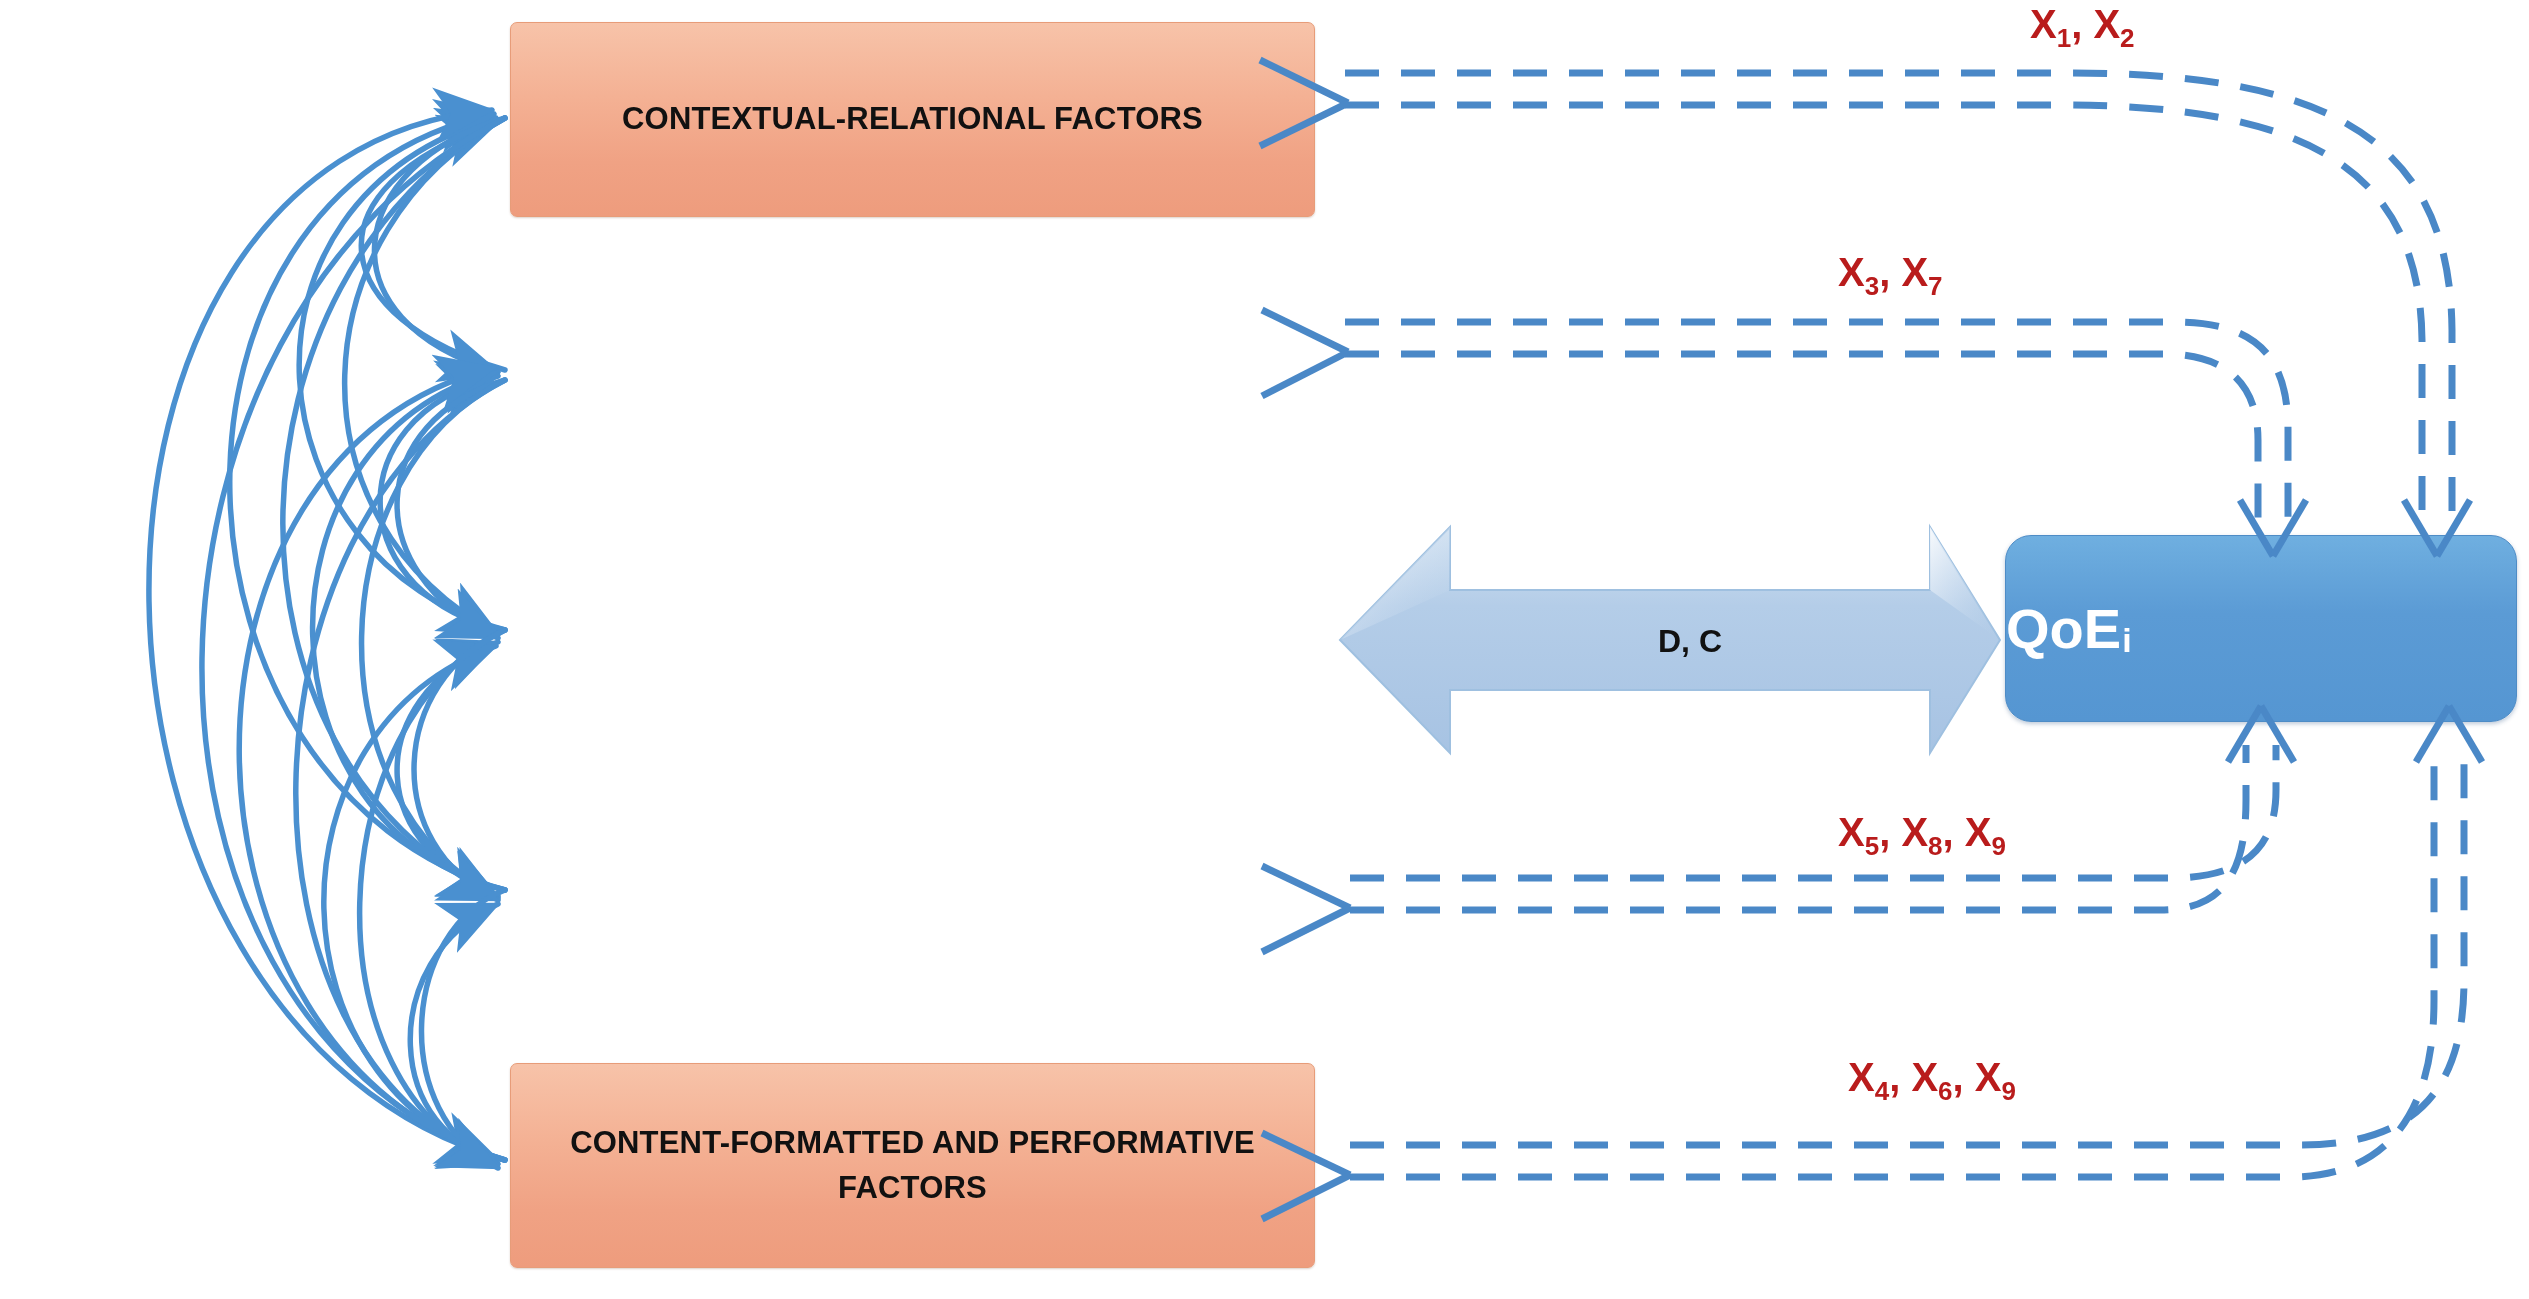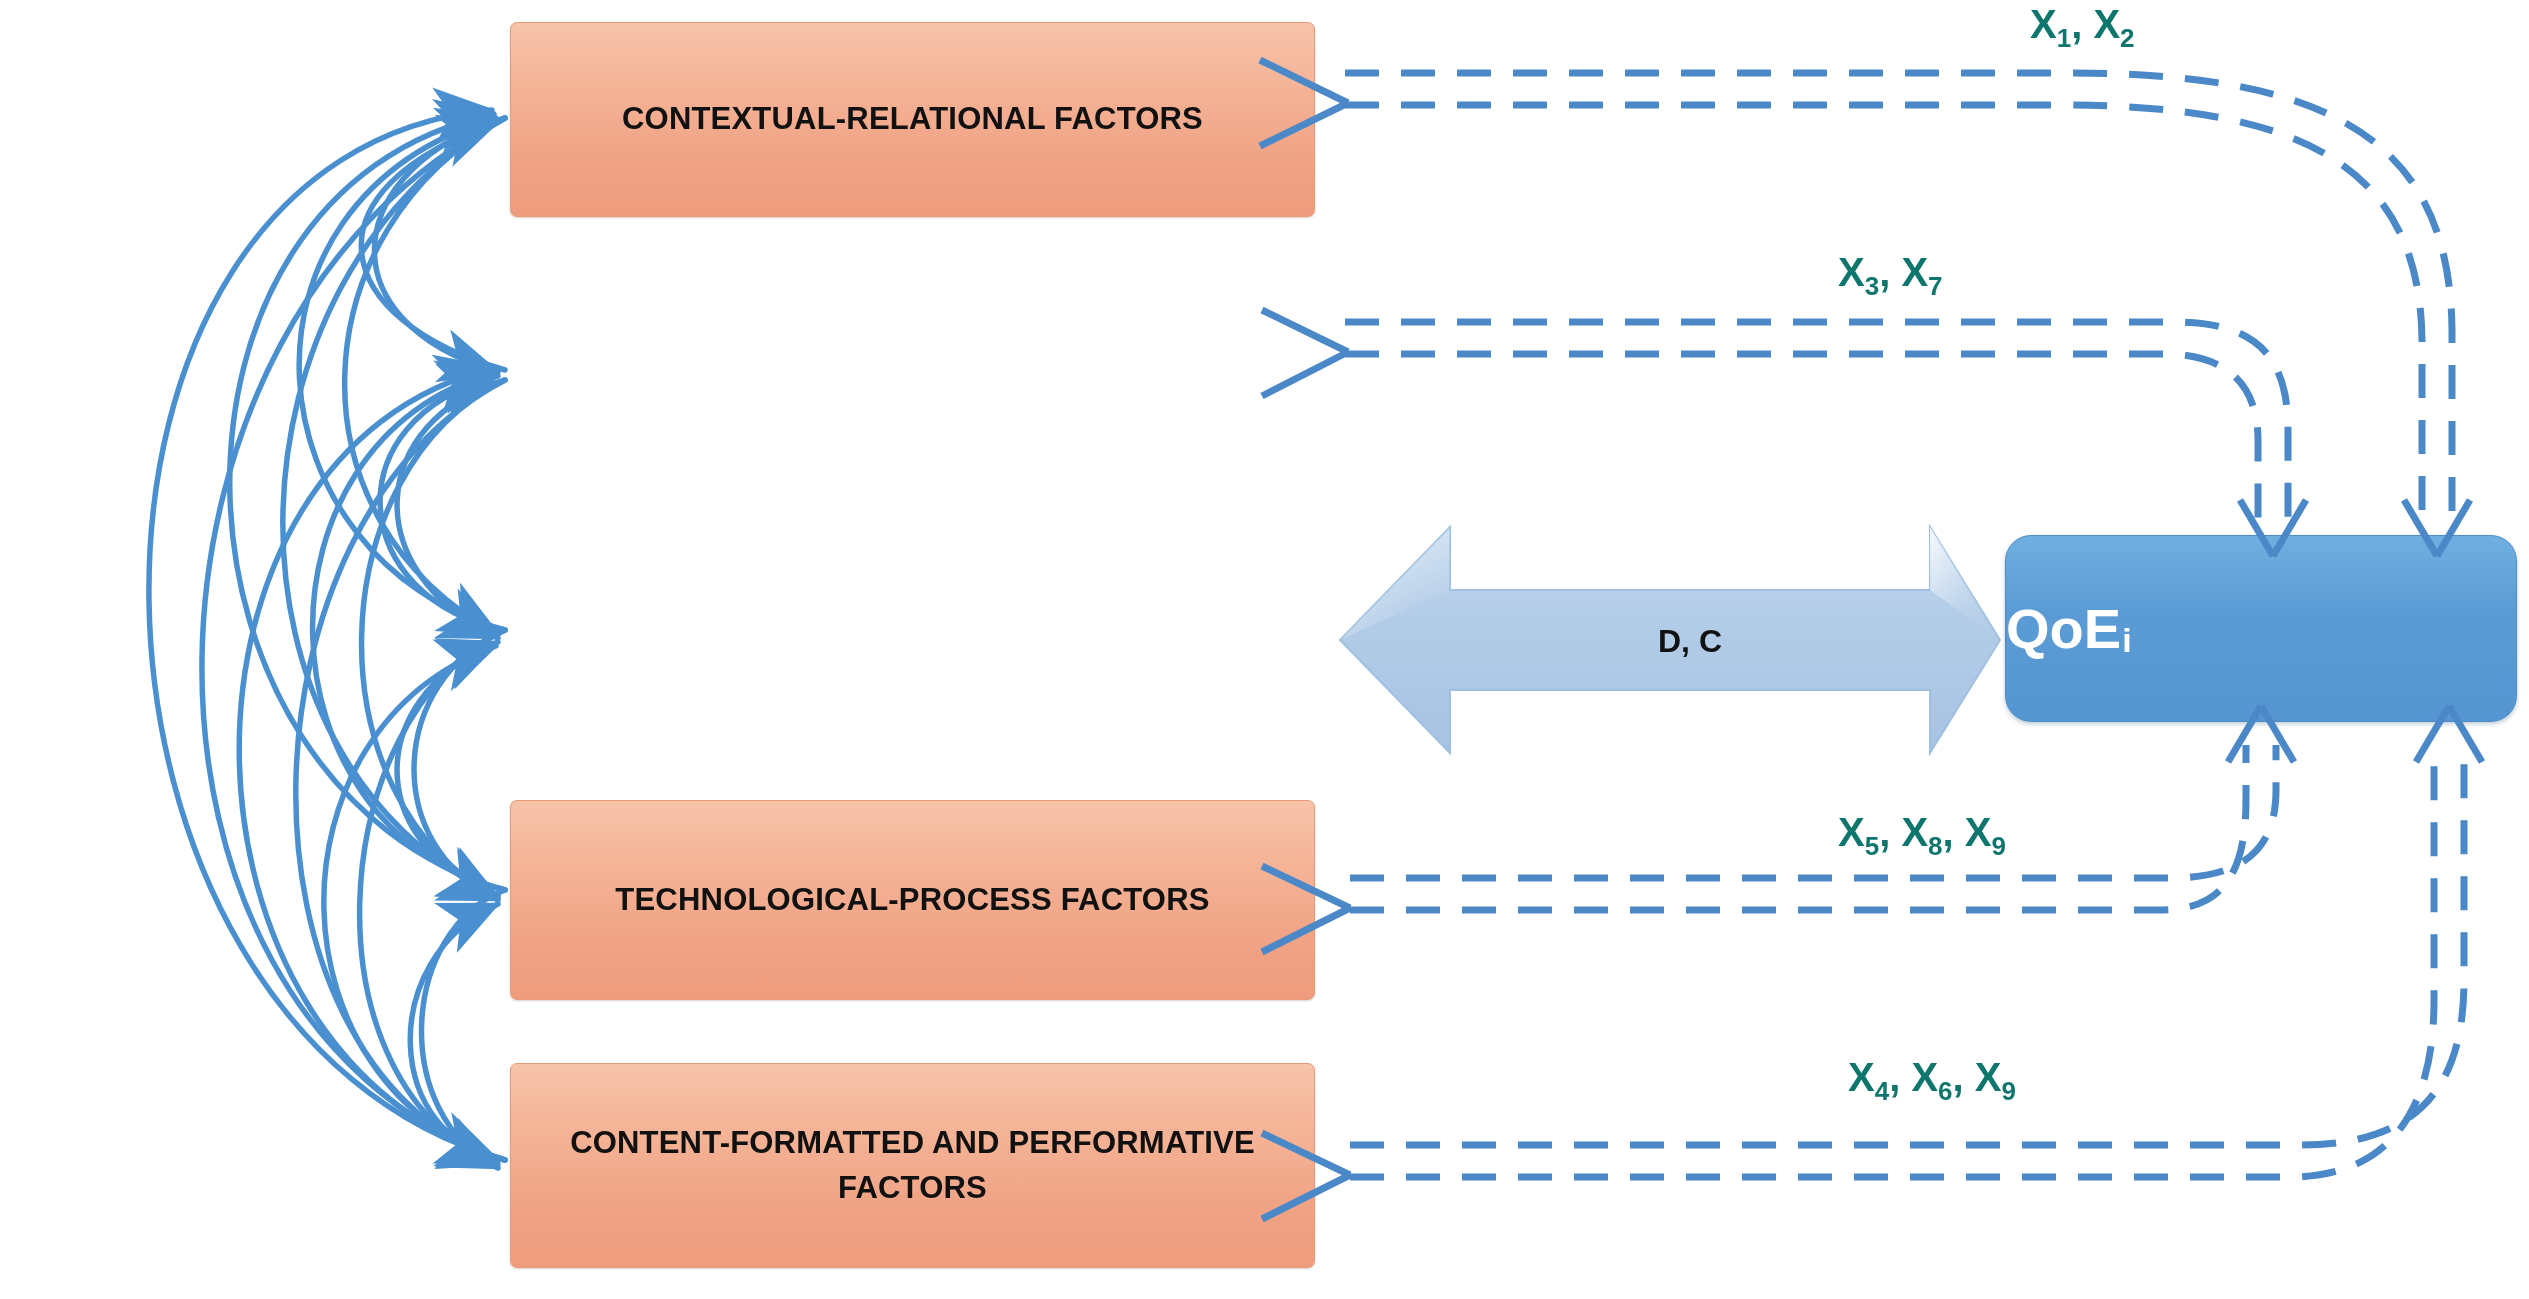--- a/index.html
+++ b/index.html
@@ -41,21 +41,21 @@
   .qoe-box .sub{font-size:34px;vertical-align:baseline;position:relative;top:12px;margin-left:1px;}
 
   .dc-label{
     position:absolute;z-index:4;
     color:#111;font-weight:bold;font-size:32px;
     display:flex;align-items:center;justify-content:center;
   }
 
   .xlabel{
     position:absolute;z-index:4;
-    color:#0f766e;font-weight:bold;font-size:40px;white-space:nowrap;
+    color:#b91c1c;font-weight:bold;font-size:40px;white-space:nowrap;
   }
   .xlabel .sub{font-size:26px;position:relative;top:9px;}
 </style>
 </head>
 <body>
 
 <div id="stage">
 
   <svg class="layer under" viewBox="0 0 2529 1299">
     <defs>
@@ -89,21 +89,20 @@
       <path d="M505,380 C235,520 220,1055 497,1161"></path>
       <path d="M505,630 C320,720 305,1090 498,1164"></path>
       <path d="M505,890 C400,930 390,1115 498,1168"></path>
     </g>
   </svg>
 
   <div class="factor-box" style="left:510px;top:22px;width:805px;height:195px;">CONTEXTUAL-RELATIONAL FACTORS</div>
 
 
 
-  <div class="factor-box" style="left:510px;top:800px;width:805px;height:200px;">TECHNOLOGICAL-PROCESS FACTORS</div>
 
   <div class="factor-box" style="left:510px;top:1063px;width:805px;height:205px;">CONTENT-FORMATTED AND PERFORMATIVE FACTORS</div>
 
   <div class="qoe-box" style="left:2005px;top:535px;width:510px;height:185px;">
     <span>QoE</span>
       <span class="sub">i</span>
   </div>
 
   <svg class="layer over" viewBox="0 0 2529 1299">
     <defs>

